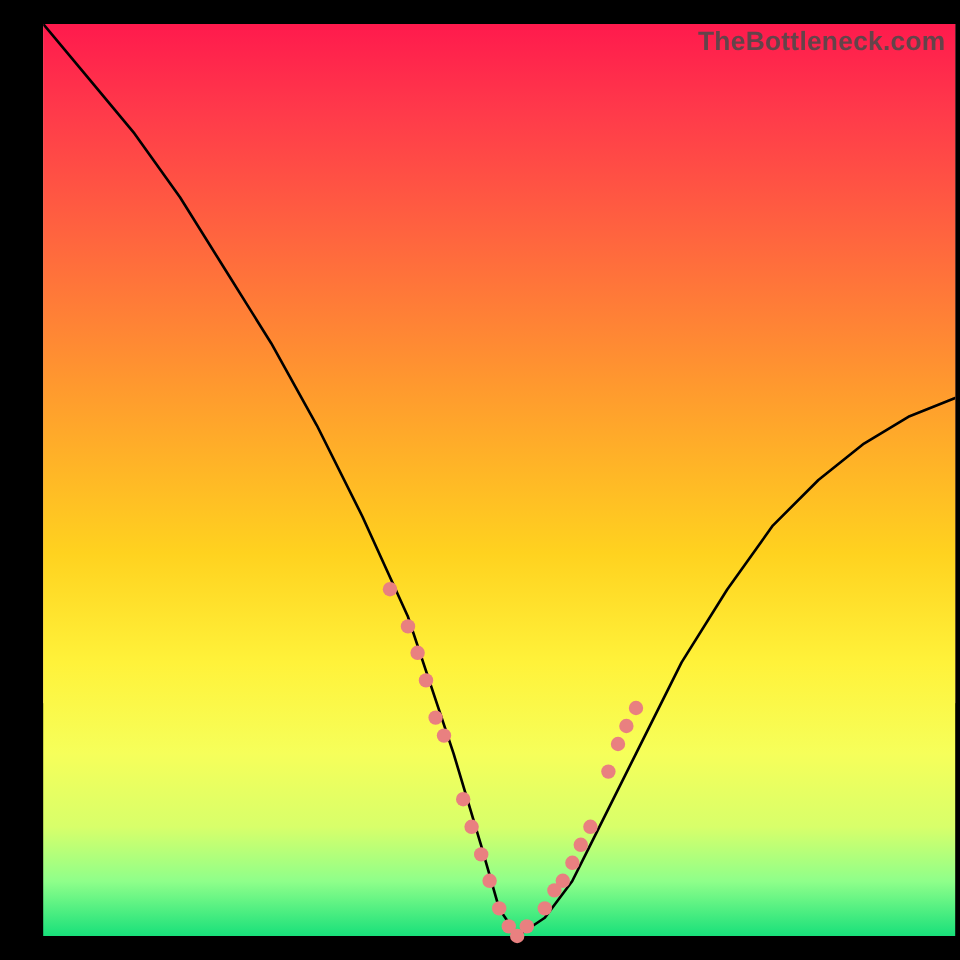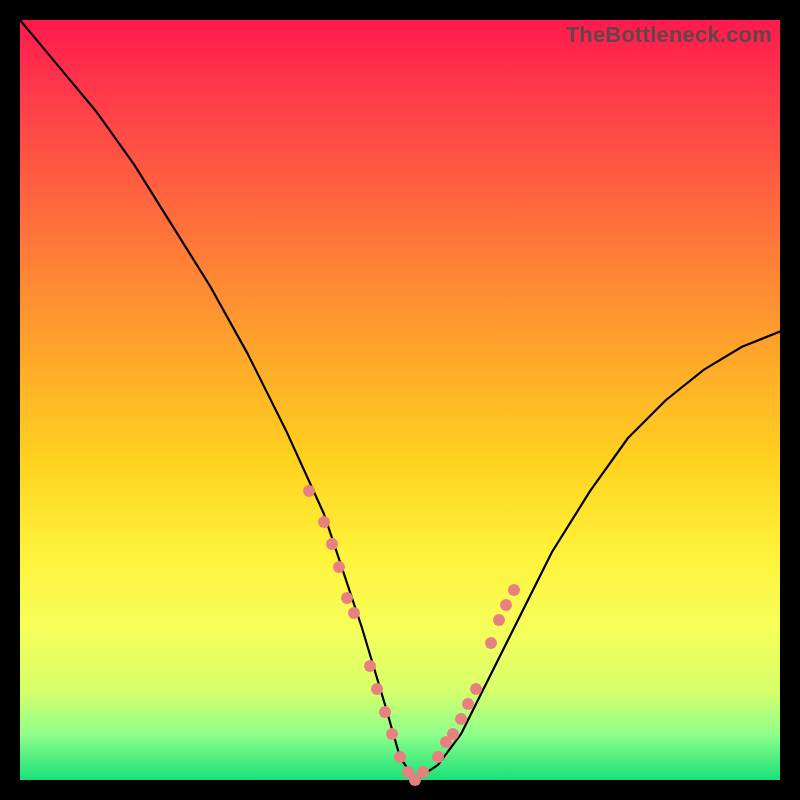--- a/index.html
+++ b/index.html
@@ -6,21 +6,21 @@
     margin: 0;
     padding: 0;
     width: 800px;
     height: 800px;
     background: #000;
     font-family: Arial, Helvetica, sans-serif;
     overflow: hidden;
   }
   .frame {
     position: absolute;
-    left: 20px;
+    left: 36px;
     top: 20px;
     width: 760px;
     height: 566px;
     background: #fca5a5;
   }
   .plot-area {
     position: absolute;
     left: 0;
     top: 0;
     width: 760px;

